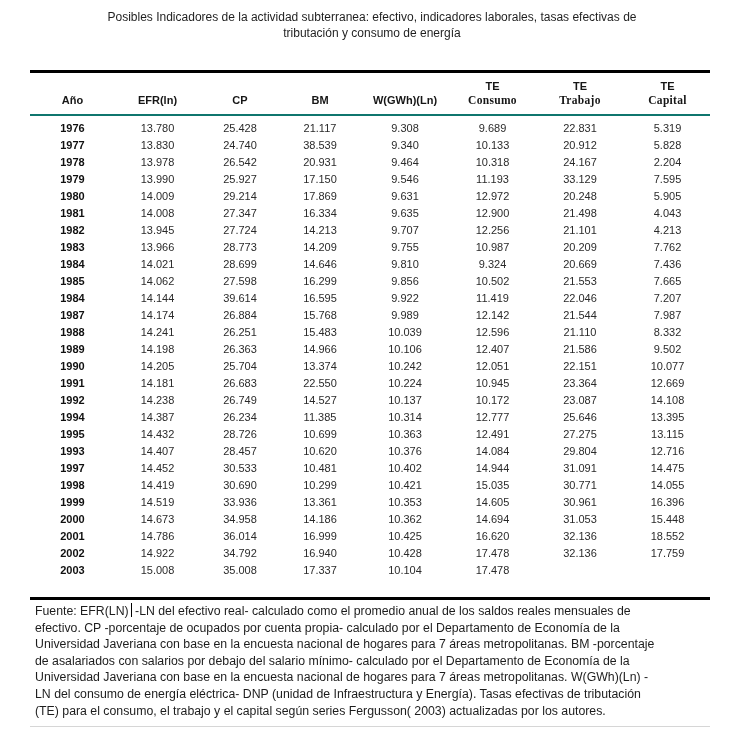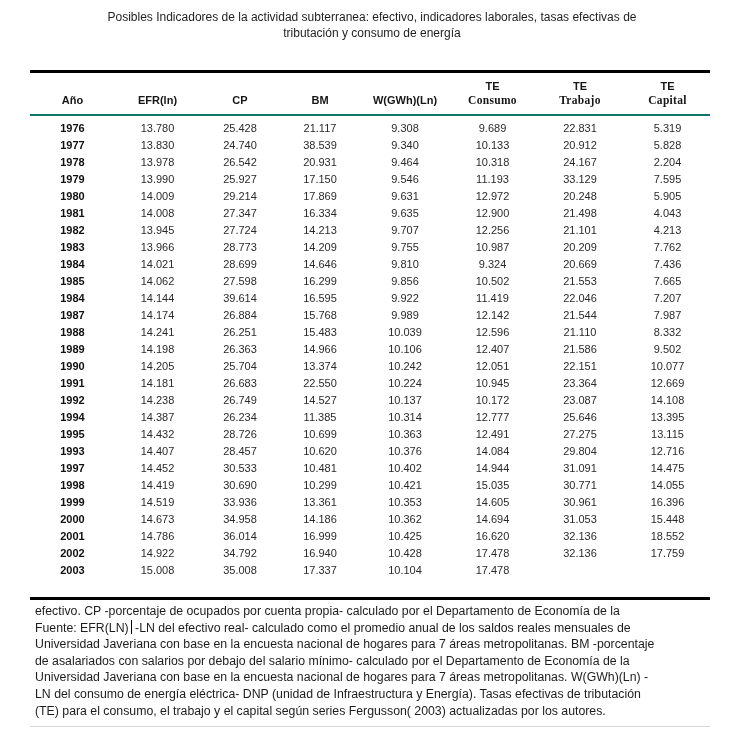--- a/index.html
+++ b/index.html
@@ -450,22 +450,22 @@
             <td></td>
             <td></td>
           </tr>
         </tbody>
     </table>
   </div>
 
   <div class="footer-rule"></div>
 
   <div class="footnote">
+    <div class="fline"><span>Fuente: EFR(LN)</span><span class="cursor-bar"></span><span> -LN del efectivo real- calculado como el promedio anual de los saldos reales mensuales de</span></div>
     <div class="fline">efectivo. CP -porcentaje de ocupados por cuenta propia- calculado por el Departamento de Economía de la</div>
-    <div class="fline"><span>Fuente: EFR(LN)</span><span class="cursor-bar"></span><span> -LN del efectivo real- calculado como el promedio anual de los saldos reales mensuales de</span></div>
     <div class="fline">Universidad Javeriana con base en la encuesta nacional de hogares para 7 áreas metropolitanas. BM -porcentaje</div>
     <div class="fline">de asalariados con salarios por debajo del salario mínimo- calculado por el Departamento de Economía de la</div>
     <div class="fline">Universidad Javeriana con base en la encuesta nacional de hogares para 7 áreas metropolitanas. W(GWh)(Ln) -</div>
     <div class="fline">LN del consumo de energía eléctrica-  DNP (unidad de Infraestructura y Energía). Tasas efectivas de tributación</div>
     <div class="fline">(TE) para el consumo, el trabajo y el capital según series Fergusson( 2003) actualizadas por los autores.</div>
   </div>
 
   <div class="faint-rule"></div>
 
 </div>

